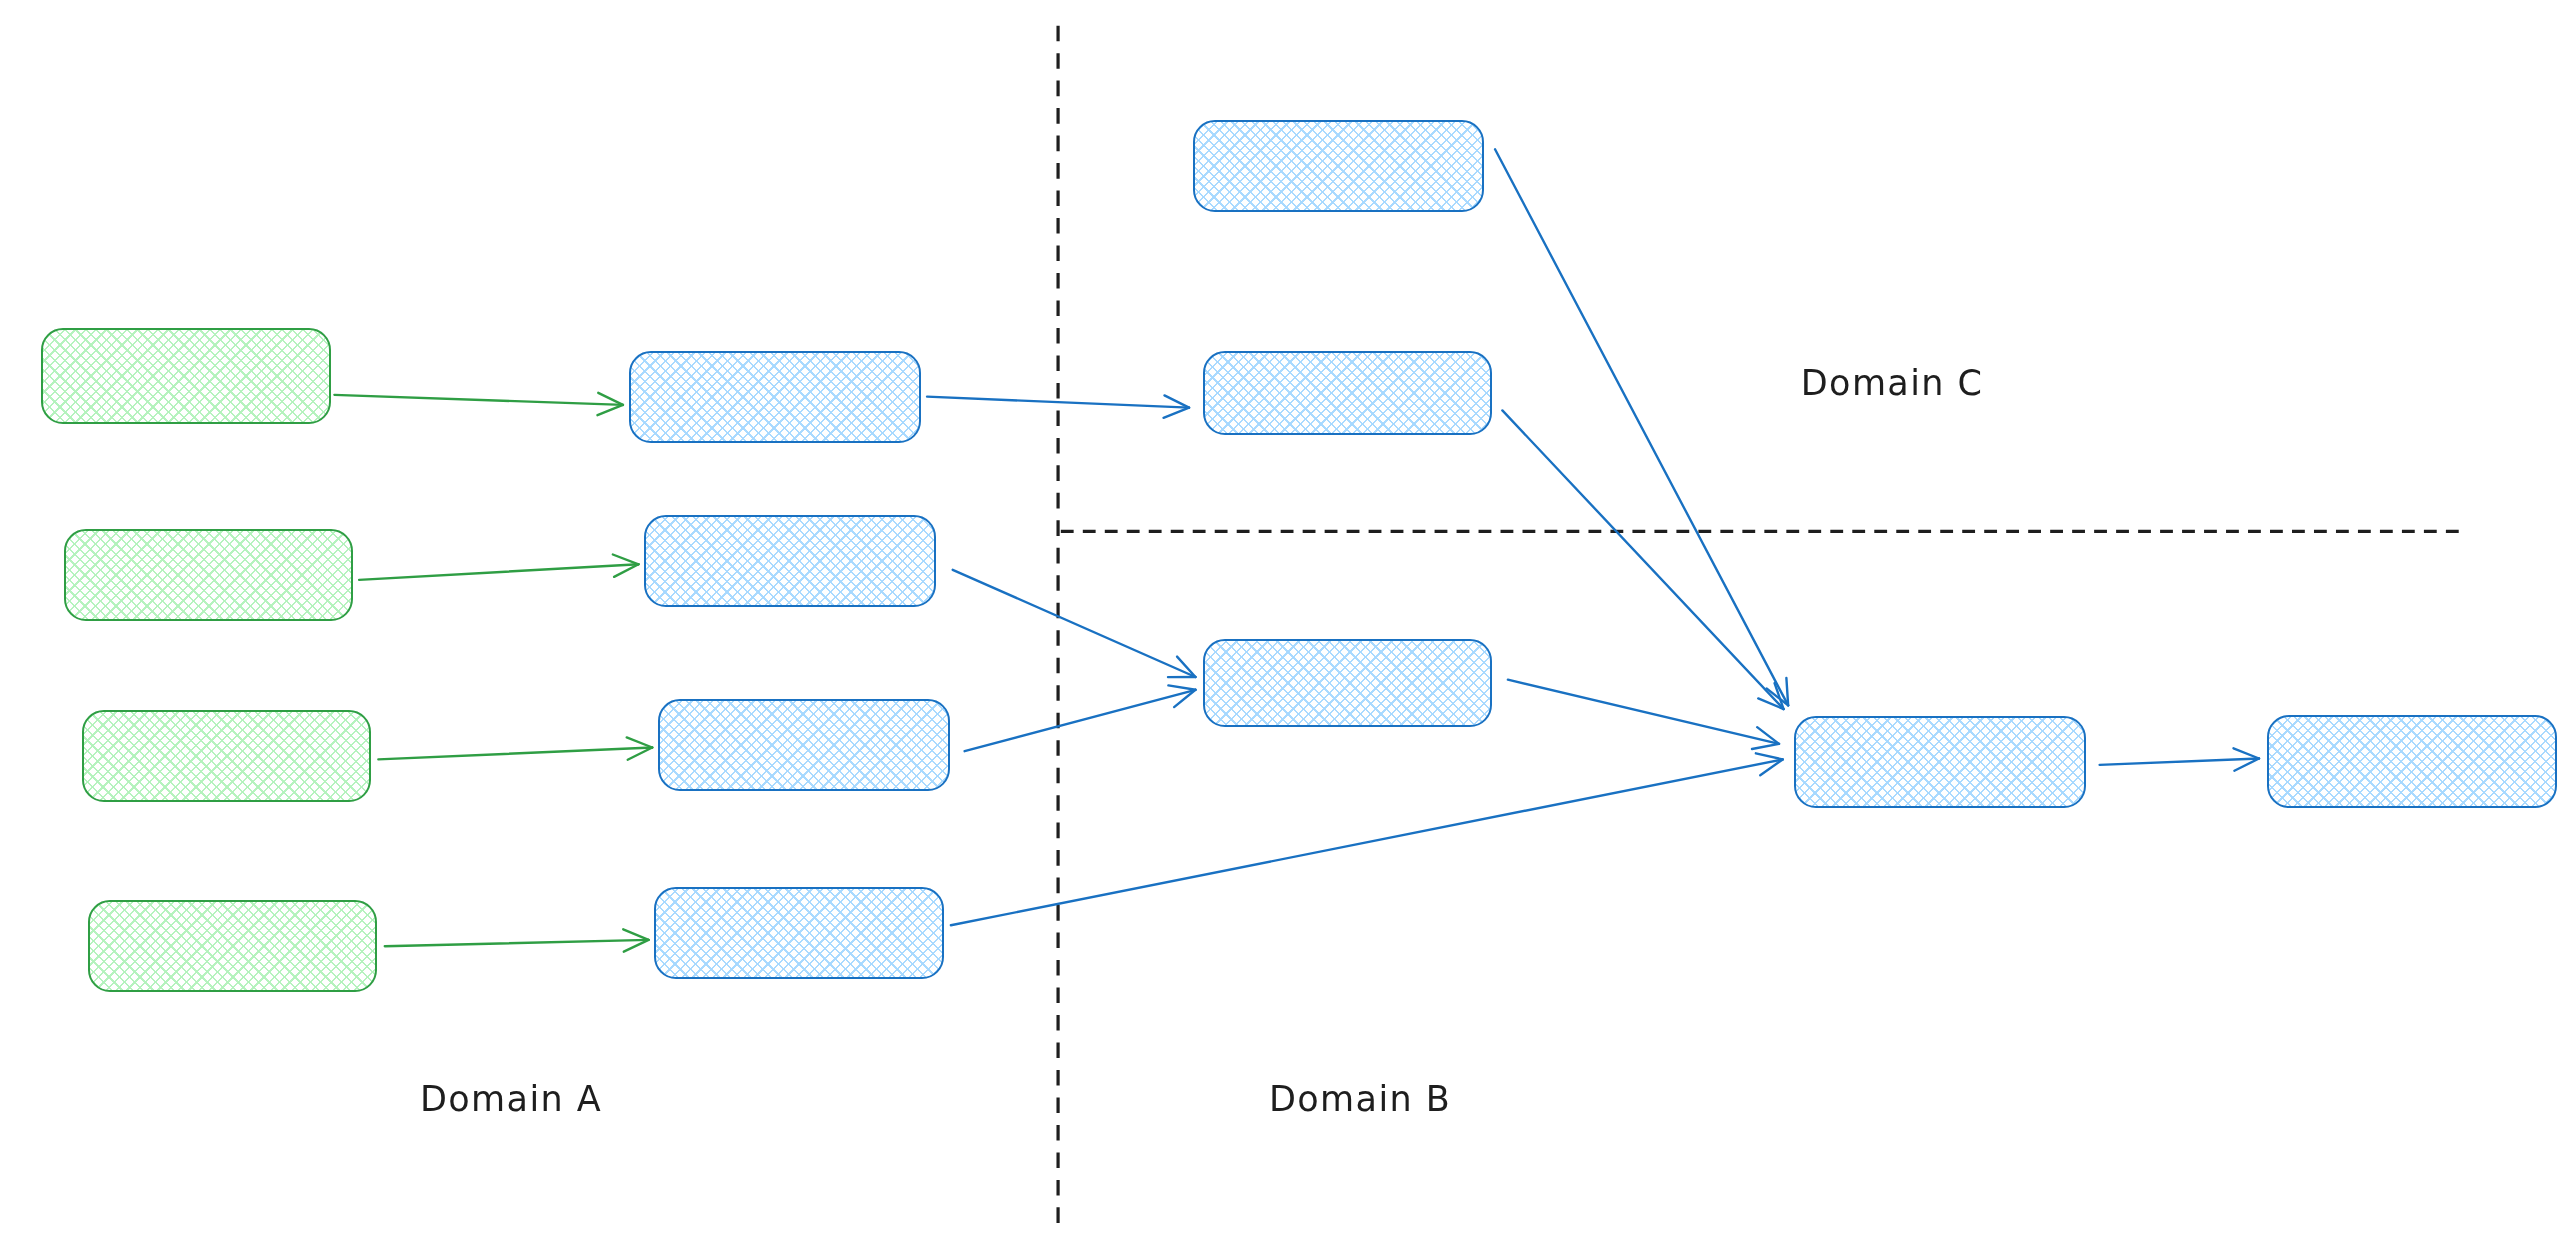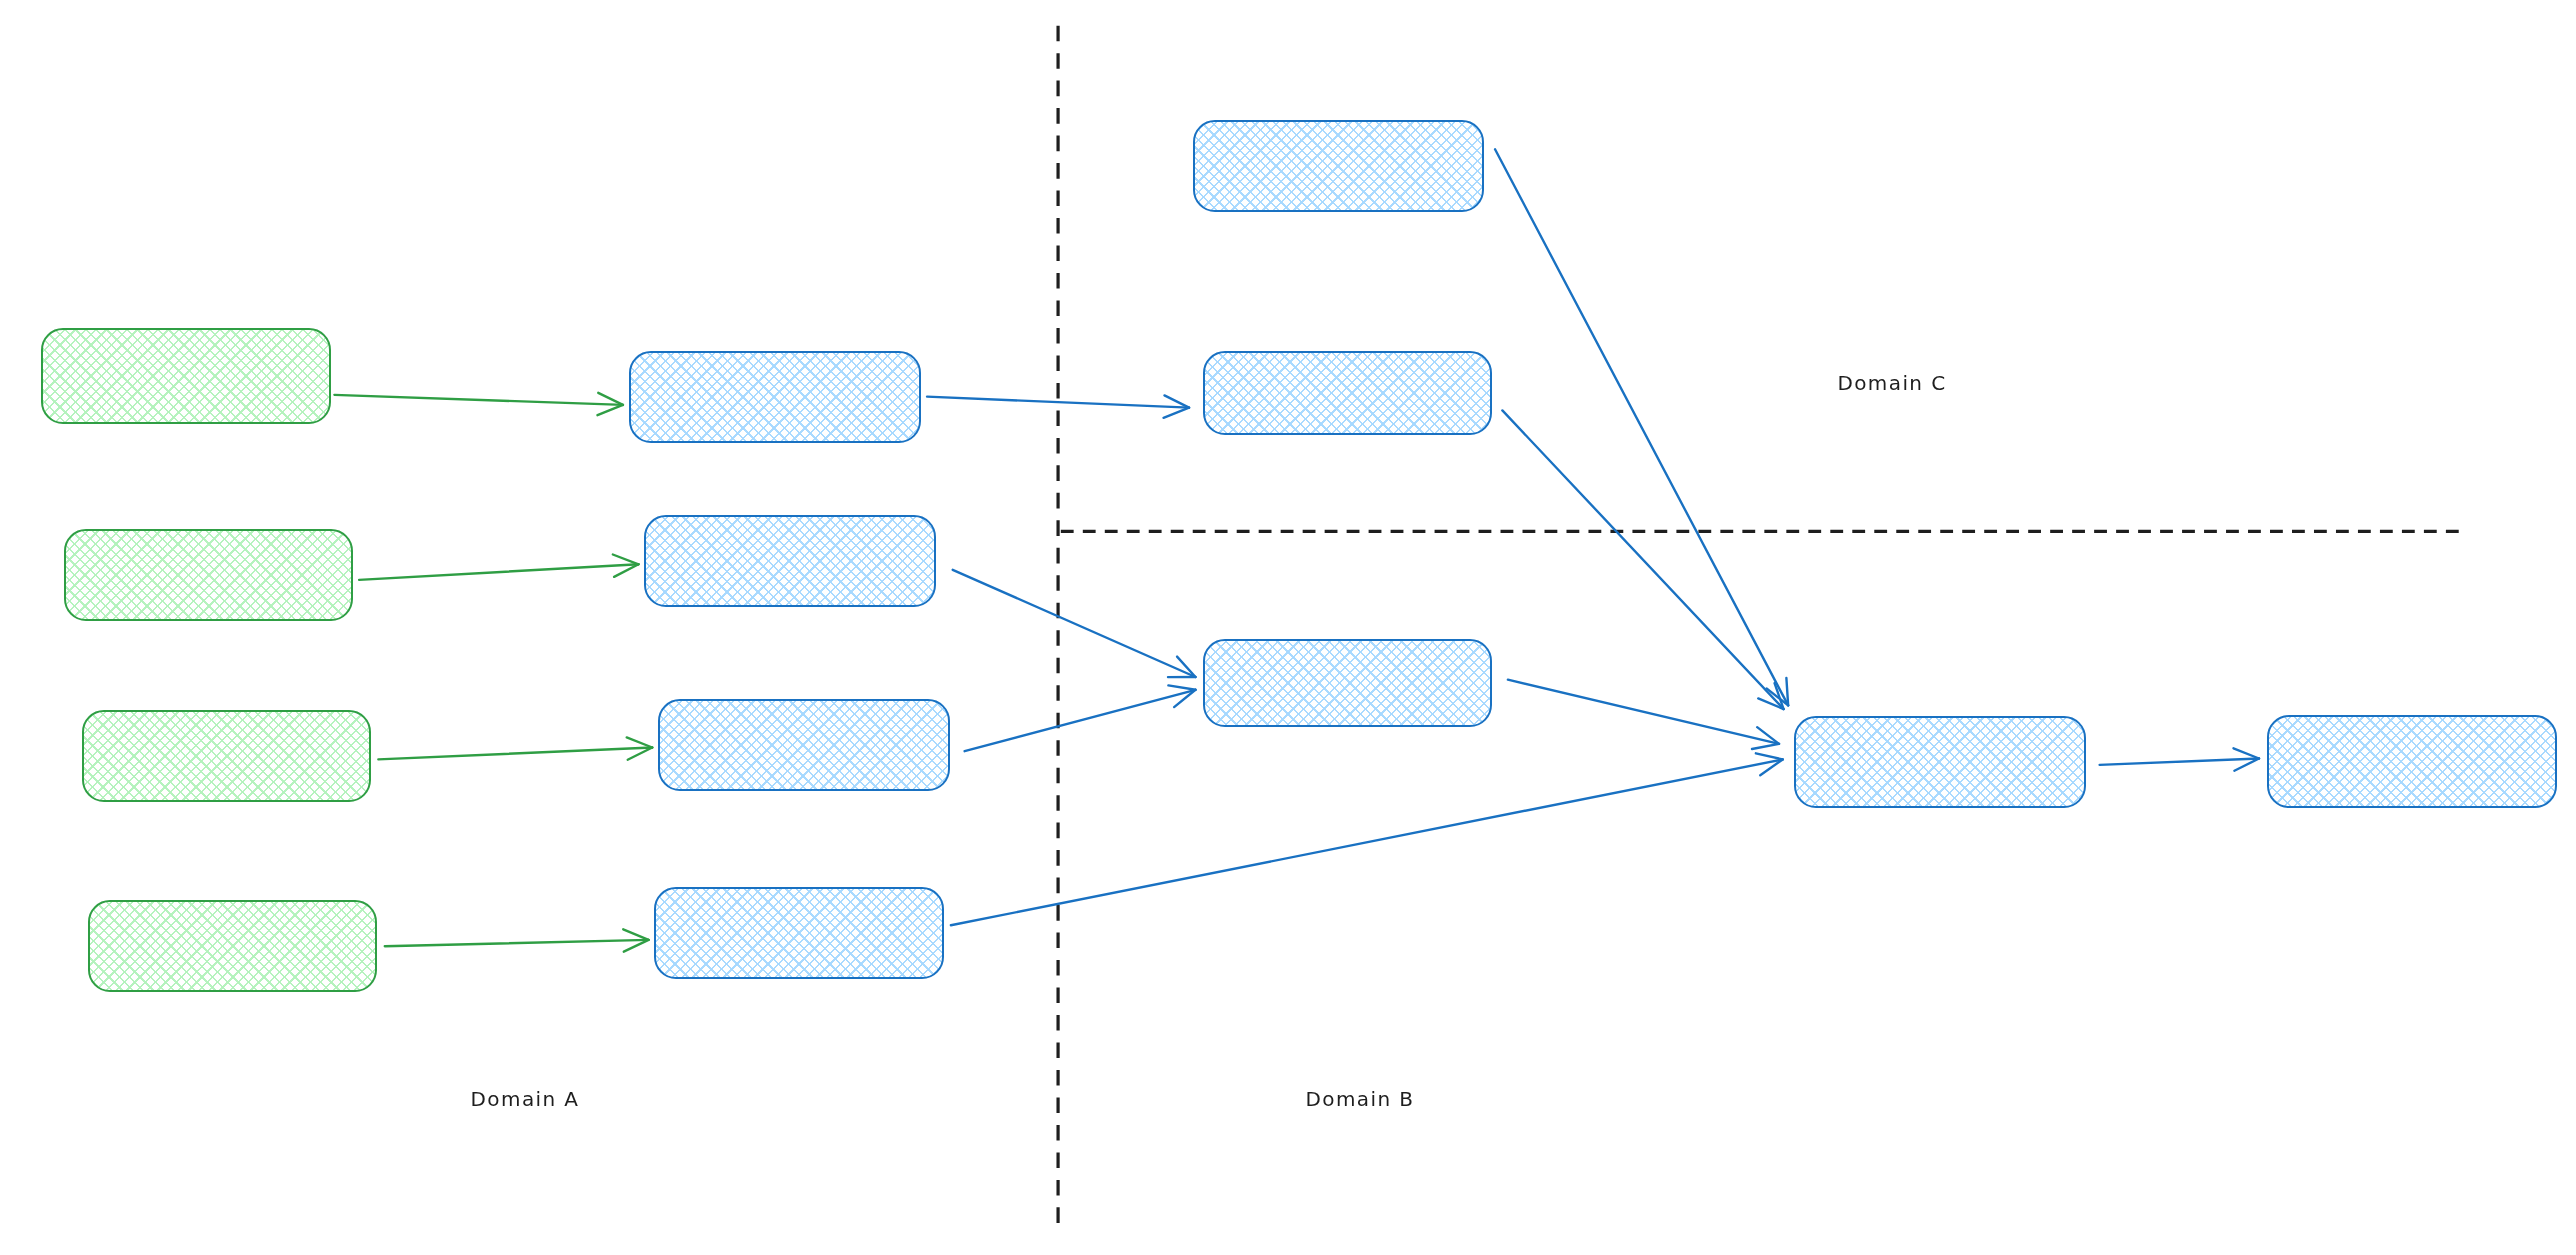--- a/index.html
+++ b/index.html
@@ -34,21 +34,21 @@
   }
   .node.blue {
     border: 2.7px solid #1971c2;
     background-image:
       repeating-linear-gradient(45deg,  rgba(165,216,255,0.95) 0px, rgba(165,216,255,0.95) 1.6px, transparent 1.6px, transparent 7.3px),
       repeating-linear-gradient(135deg, rgba(165,216,255,0.95) 0px, rgba(165,216,255,0.95) 1.6px, transparent 1.6px, transparent 7.3px);
   }
   .domain-label {
     position: absolute;
     transform: translate(-50%, -50%);
-    font-size: 20px;
+    font-size: 35px;
     font-weight: 500;
     letter-spacing: 1.4px;
     color: #1e1e1e;
     white-space: nowrap;
   }
 </style>
 </head>
 <body>
 
 <div id="canvas">
@@ -110,21 +110,21 @@
         <line x1="1919.3147802027631" y1="762.4445422081734" x2="1947" y2="774" stroke="#1971c2" stroke-width="2.6" stroke-linecap="round"></line>
         <line x1="1937.125837102896" y1="745.671553041484" x2="1947" y2="774" stroke="#1971c2" stroke-width="2.6" stroke-linecap="round"></line>
       </g>
       <g>
         <line x1="2292" y1="835" x2="2466" y2="828" stroke="#1971c2" stroke-width="2.6" stroke-linecap="round"></line>
         <line x1="2439.121198594566" y1="841.3240397405308" x2="2466" y2="828" stroke="#1971c2" stroke-width="2.6" stroke-linecap="round"></line>
         <line x1="2438.137744735697" y1="816.8781866772172" x2="2466" y2="828" stroke="#1971c2" stroke-width="2.6" stroke-linecap="round"></line>
       </g>
     </svg>
 
-  <div class="domain-label" style="left: 525px; top: 1099px;">Domain A</div>
+  <div class="domain-label" style="left: 511px; top: 1099px;">Domain A</div>
   <div class="domain-label" style="left: 1360px; top: 1099px;">Domain B</div>
   <div class="domain-label" style="left: 1892px; top: 383px;">Domain C</div>
 <div class="node green" style="left: 41px; top: 328px; width: 290px; height: 96px;"></div>
     <div class="node green" style="left: 64px; top: 529px; width: 289px; height: 92px;"></div>
     <div class="node green" style="left: 82px; top: 710px; width: 289px; height: 92px;"></div>
     <div class="node green" style="left: 88px; top: 900px; width: 289px; height: 92px;"></div>
     <div class="node blue" style="left: 629px; top: 351px; width: 292px; height: 92px;"></div>
     <div class="node blue" style="left: 644px; top: 515px; width: 292px; height: 92px;"></div>
     <div class="node blue" style="left: 658px; top: 699px; width: 292px; height: 92px;"></div>
     <div class="node blue" style="left: 654px; top: 887px; width: 290px; height: 92px;"></div>

